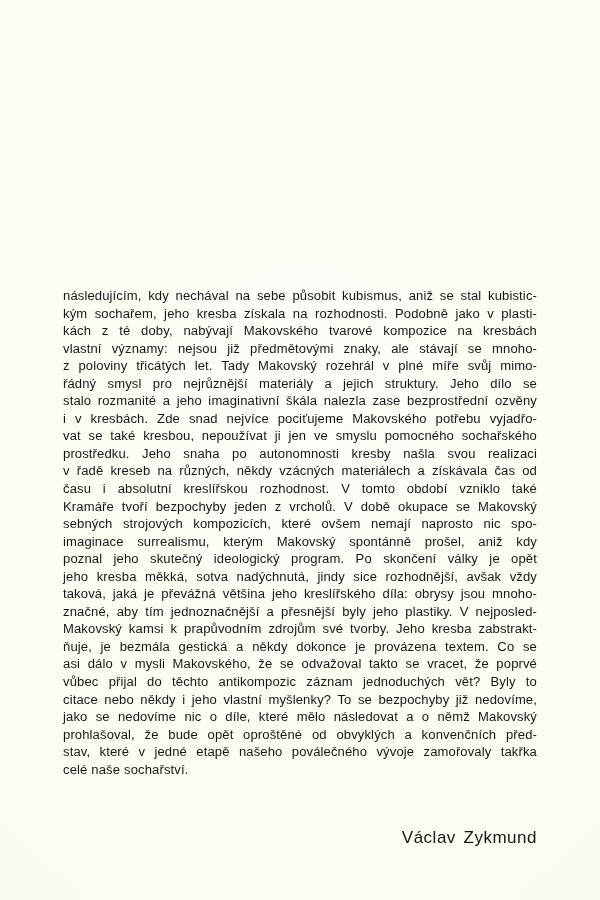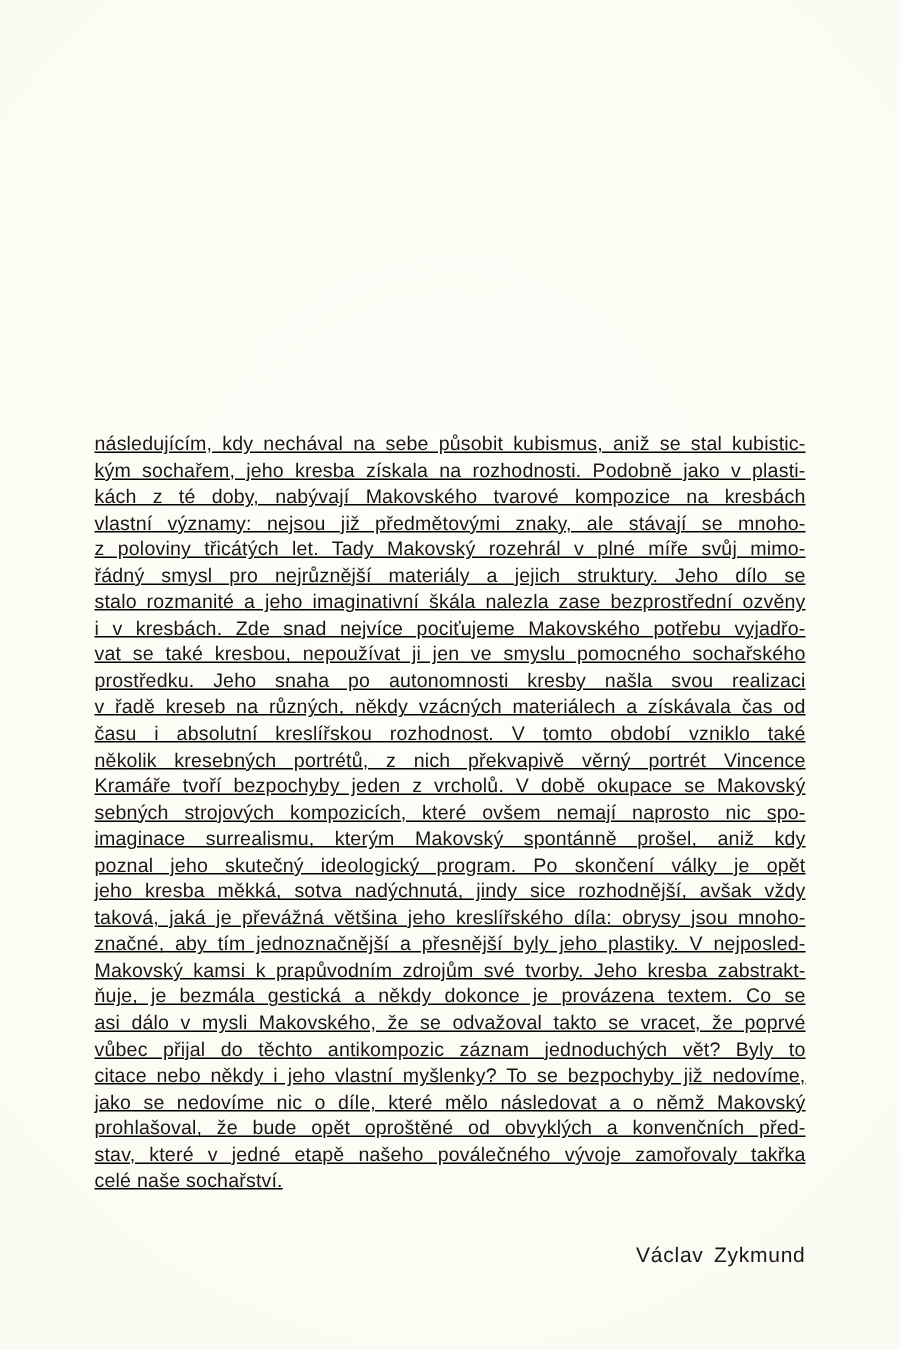--- a/index.html
+++ b/index.html
@@ -23,21 +23,20 @@
     box-sizing: border-box;
     background:
       radial-gradient(ellipse 120% 100% at 50% 45%, #fefdf7 0%, #fbfaf2 70%, #f7f5ea 100%);
   }
 
   .text-block {
     position: absolute;
     left: 63px;
     top: 287px;
     width: 474px;
-    text-decoration: underline;
   }
 
   .para {
     margin: 0;
     color: #191613;
     font-size: 13.05px;
     line-height: 17.55px;
     text-align: justify;
     text-justify: inter-word;
     letter-spacing: 0.12px;
@@ -57,21 +56,21 @@
     text-align-last: left;
   }
 
   .signature {
     position: absolute;
     left: 63px;
     top: 828px;
     width: 474px;
     text-align: right;
     color: #191613;
-    font-size: 14px;
+    font-size: 17px;
     letter-spacing: 0.5px;
     word-spacing: 2.5px;
   }
 </style>
 </head>
 <body>
 
 <div class="page">
 
   <div class="text-block">
@@ -81,21 +80,20 @@
       <span class="line">kách z té doby, nabývají Makovského tvarové kompozice na kresbách</span>
       <span class="line">vlastní významy: nejsou již předmětovými znaky, ale stávají se mnoho-</span>
       <span class="line">z poloviny třicátých let. Tady Makovský rozehrál v plné míře svůj mimo-</span>
       <span class="line">řádný smysl pro nejrůznější materiály a jejich struktury. Jeho dílo se</span>
       <span class="line">stalo rozmanité a jeho imaginativní škála nalezla zase bezprostřední ozvěny</span>
       <span class="line">i v kresbách. Zde snad nejvíce pociťujeme Makovského potřebu vyjadřo-</span>
       <span class="line">vat se také kresbou, nepoužívat ji jen ve smyslu pomocného sochařského</span>
       <span class="line">prostředku. Jeho snaha po autonomnosti kresby našla svou realizaci</span>
       <span class="line">v řadě kreseb na různých, někdy vzácných materiálech a získávala čas od</span>
       <span class="line">času i absolutní kreslířskou rozhodnost. V tomto období vzniklo také</span>
-      <span class="line">několik kresebných portrétů, z nich překvapivě věrný portrét Vincence</span>
       <span class="line">Kramáře tvoří bezpochyby jeden z vrcholů. V době okupace se Makovský</span>
       <span class="line">sebných strojových kompozicích, které ovšem nemají naprosto nic spo-</span>
       <span class="line">imaginace surrealismu, kterým Makovský spontánně prošel, aniž kdy</span>
       <span class="line">poznal jeho skutečný ideologický program. Po skončení války je opět</span>
       <span class="line">jeho kresba měkká, sotva nadýchnutá, jindy sice rozhodnější, avšak vždy</span>
       <span class="line">taková, jaká je převážná většina jeho kreslířského díla: obrysy jsou mnoho-</span>
       <span class="line">značné, aby tím jednoznačnější a přesnější byly jeho plastiky. V nejposled-</span>
       <span class="line">Makovský kamsi k prapůvodním zdrojům své tvorby. Jeho kresba zabstrakt-</span>
       <span class="line">ňuje, je bezmála gestická a někdy dokonce je provázena textem. Co se</span>
       <span class="line">asi dálo v mysli Makovského, že se odvažoval takto se vracet, že poprvé</span>

